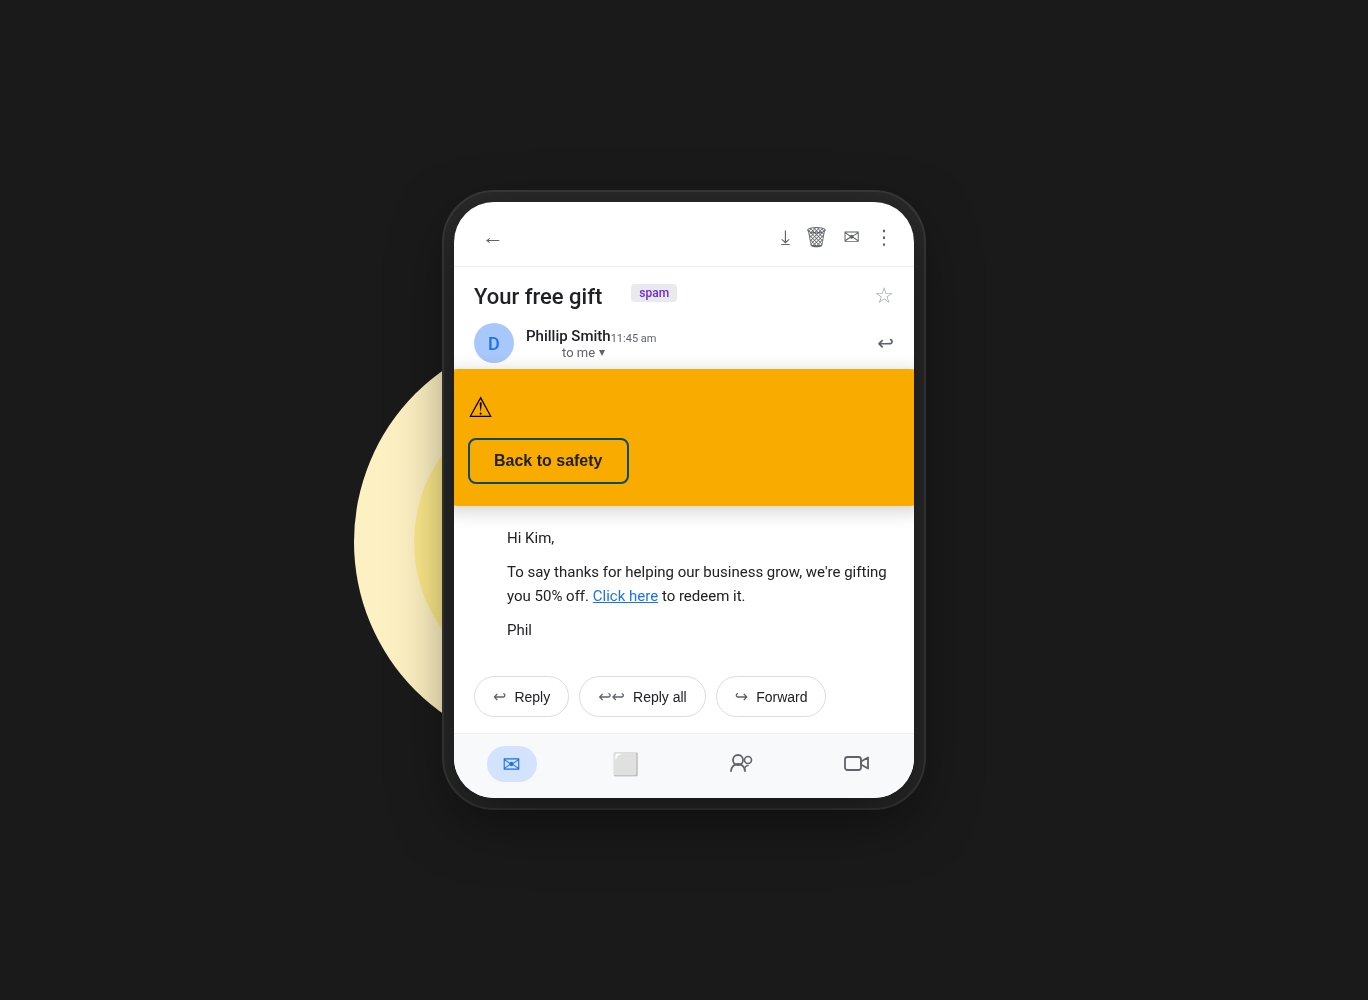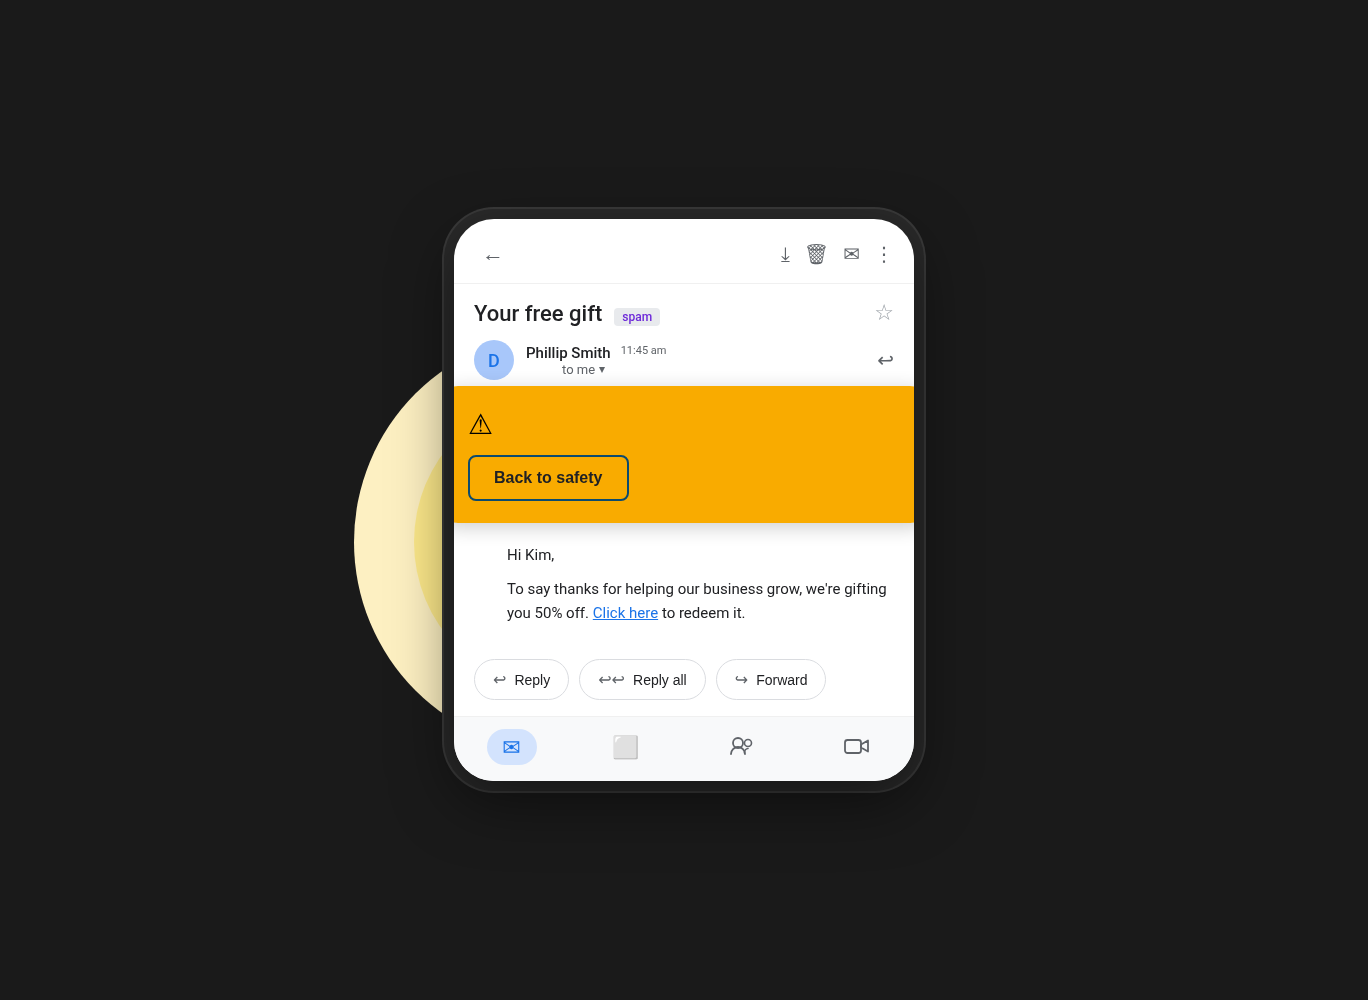--- a/index.html
+++ b/index.html
@@ -95,22 +95,22 @@
       padding: 16px 20px 12px 20px;
     }
     .email-title-row {
       display: flex;
       align-items: center;
       justify-content: space-between;
       margin-bottom: 14px;
     }
     .email-title-group {
       display: flex;
-      align-items: flex-end;
-      gap: 12px;
+      align-items: flex-start;
+      gap: 29px;
     }
     .email-title {
       font-size: 22px;
       font-weight: 500;
       color: #202124;
     }
     .spam-badge {
       background: #e8eaed;
       color: #6d28d9;
       font-size: 12px;
@@ -149,22 +149,21 @@
       font-weight: 500;
       color: #1a73e8;
       flex-shrink: 0;
     }
     .sender-info {
       display: flex;
       flex-direction: column;
     }
     .sender-name-row {
       display: flex;
-      align-items: flex-start;
-      gap: 10px;
+      align-items: flex-end;
     }
     .sender-name {
       font-size: 15px;
       font-weight: 500;
       color: #202124;
     }
     .send-time {
       font-size: 11px;
       color: #5f6368;
     }
@@ -378,20 +377,21 @@
       </div>
     </div>
 
     <div class="email-body">
       <p>Hi Kim,</p>
       <p>
         <span>To say thanks for helping our business grow, we're gifting you 50% off.</span>
         <a class="email-link">Click here</a>
         <span> to redeem it.</span>
       </p>
+      <p>Phil</p>
     </div>
 
     <div class="action-buttons">
       <button class="action-btn">
         <span class="btn-icon">↩</span>
         <span>Reply</span>
       </button>
       <button class="action-btn">
         <span class="btn-icon">↩↩</span>
         <span>Reply all</span>

